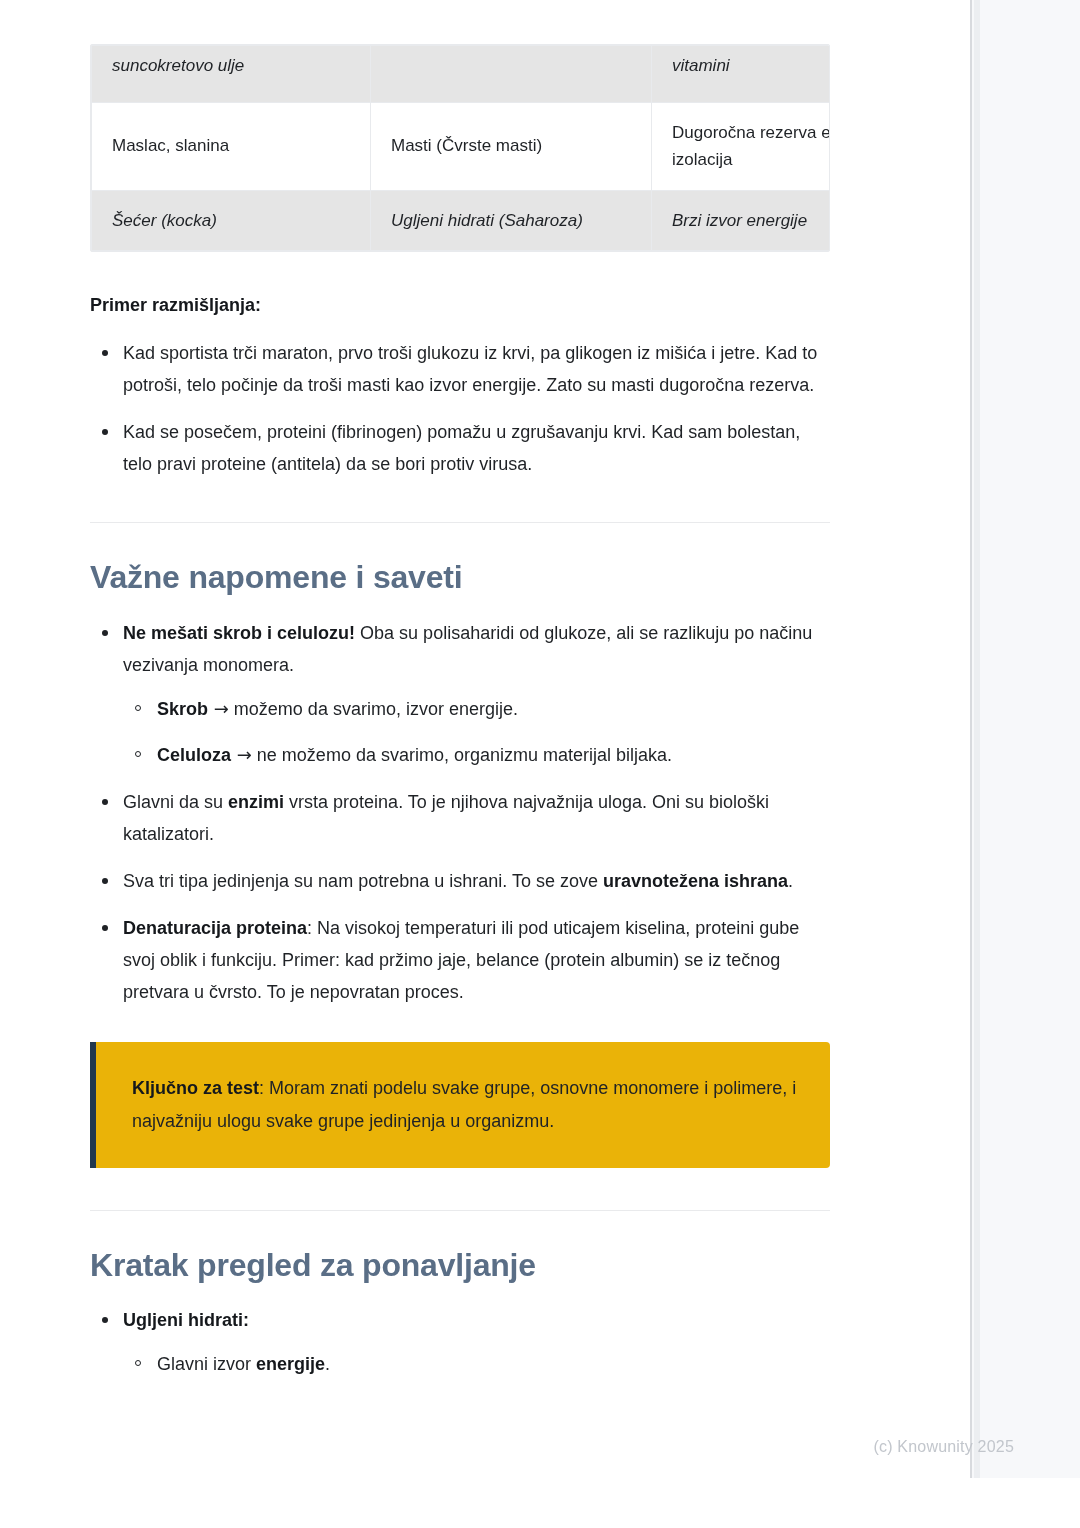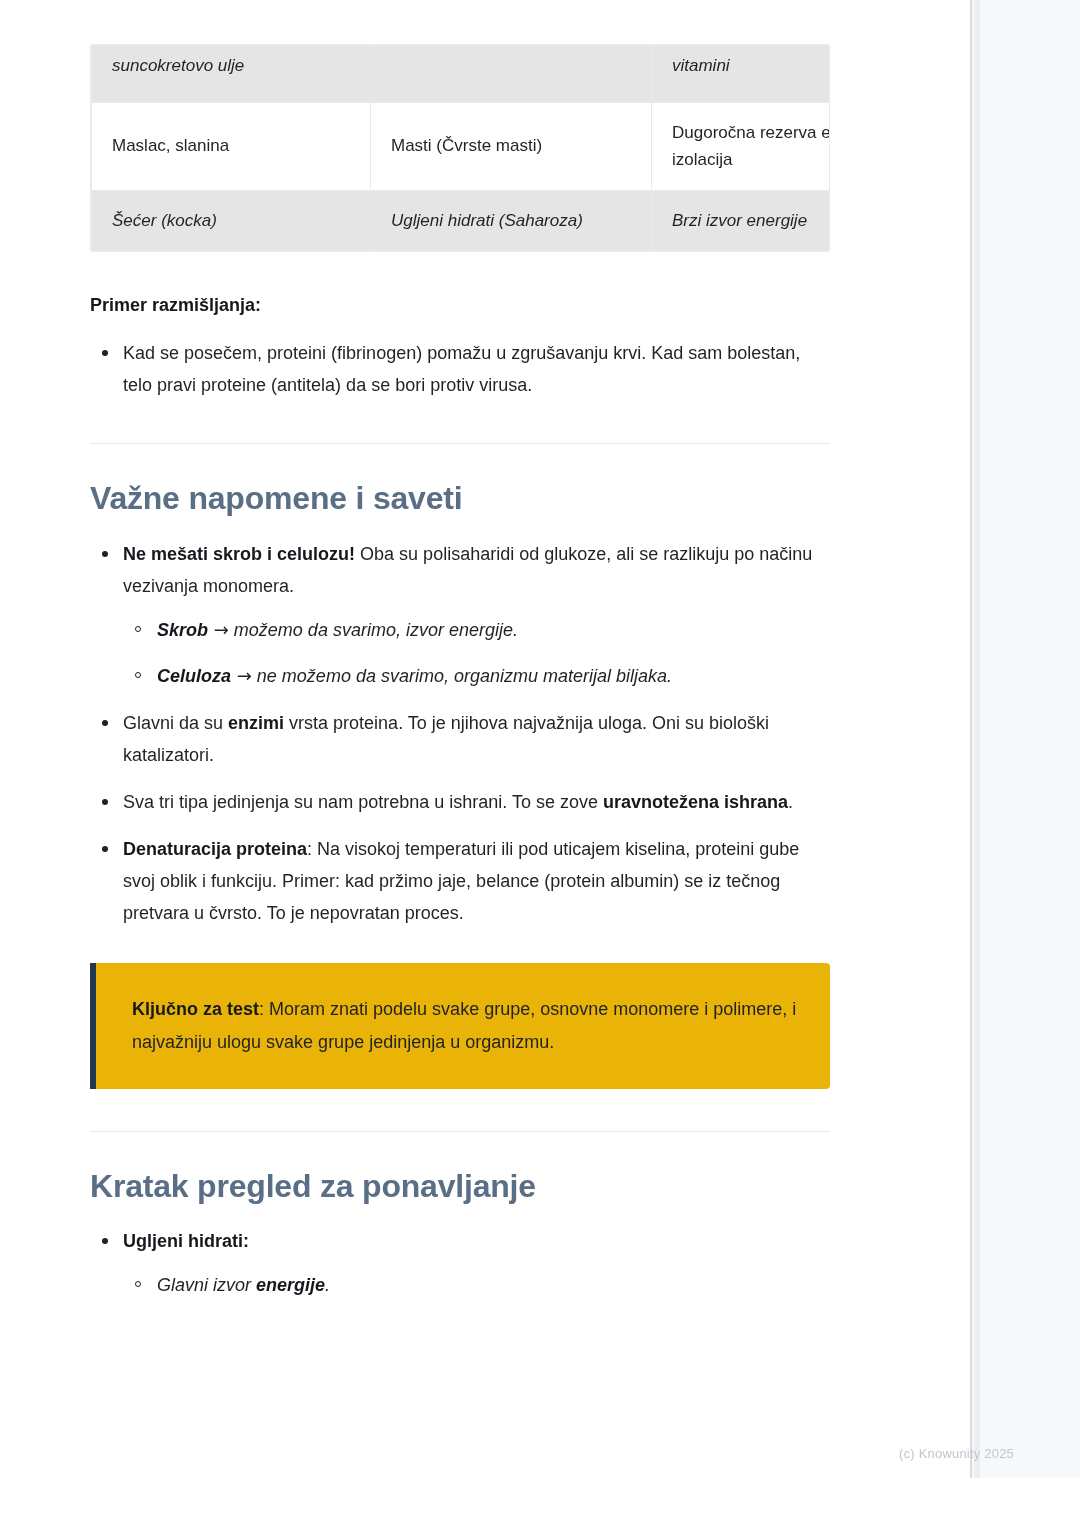--- a/index.html
+++ b/index.html
@@ -43,25 +43,24 @@
     width: 6px;
     height: 1478px;
     background: #eceef1;
   }
 
   
   #watermark {
     position: absolute;
     right: 66px;
     top: 1438px;
-    font-size: 13px;
+    font-size: 16px;
     color: #c2c6cc;
     white-space: nowrap;
     letter-spacing: .2px;
-    margin-top: 8px;
   }
 
   
   #content {
     position: absolute;
     left: 90px;
     top: 0;
     width: 740px;
   }
 
@@ -132,21 +131,20 @@
     margin: 12px 0 2px 0;
     padding: 0;
   }
   ul.lvl2 > li {
     position: relative;
     padding-left: 34px;
     margin-bottom: 14px;
     font-size: 18px;
     line-height: 1.78;
     color: #1f2226;
-    font-style: italic;
   }
   ul.lvl2 > li::before {
     content: "";
     position: absolute;
     left: 12px;
     top: 12px;
     width: 6px;
     height: 6px;
     border-radius: 50%;
     border: 1.4px solid #1f2226;
@@ -218,20 +216,23 @@
             <td>Brzi izvor energije</td>
           </tr>
         </tbody>
       </table>
     </div>
 
     <p class="lead-label">Primer razmišljanja:</p>
 
     <ul class="lvl1">
       <li>
+        <span>Kad sportista trči maraton, prvo troši glukozu iz krvi, pa glikogen iz mišića i jetre. Kad to potroši, telo počinje da troši masti kao izvor energije. Zato su masti dugoročna rezerva.</span>
+      </li>
+      <li>
         <span>Kad se posečem, proteini (fibrinogen) pomažu u zgrušavanju krvi. Kad sam bolestan, telo pravi proteine (antitela) da se bori protiv virusa.</span>
       </li>
     </ul>
 
     <hr class="sep">
 
     <h2 class="section-h">Važne napomene i saveti</h2>
 
     <ul class="lvl1">
 

